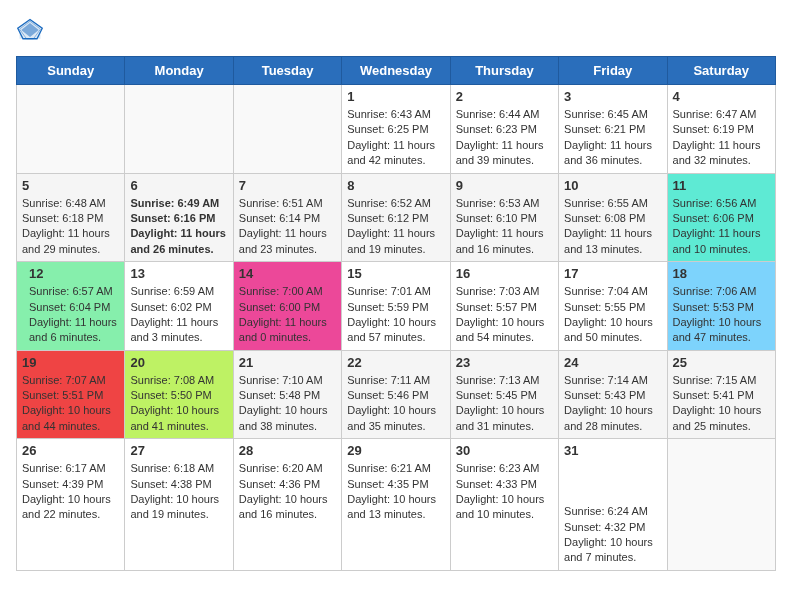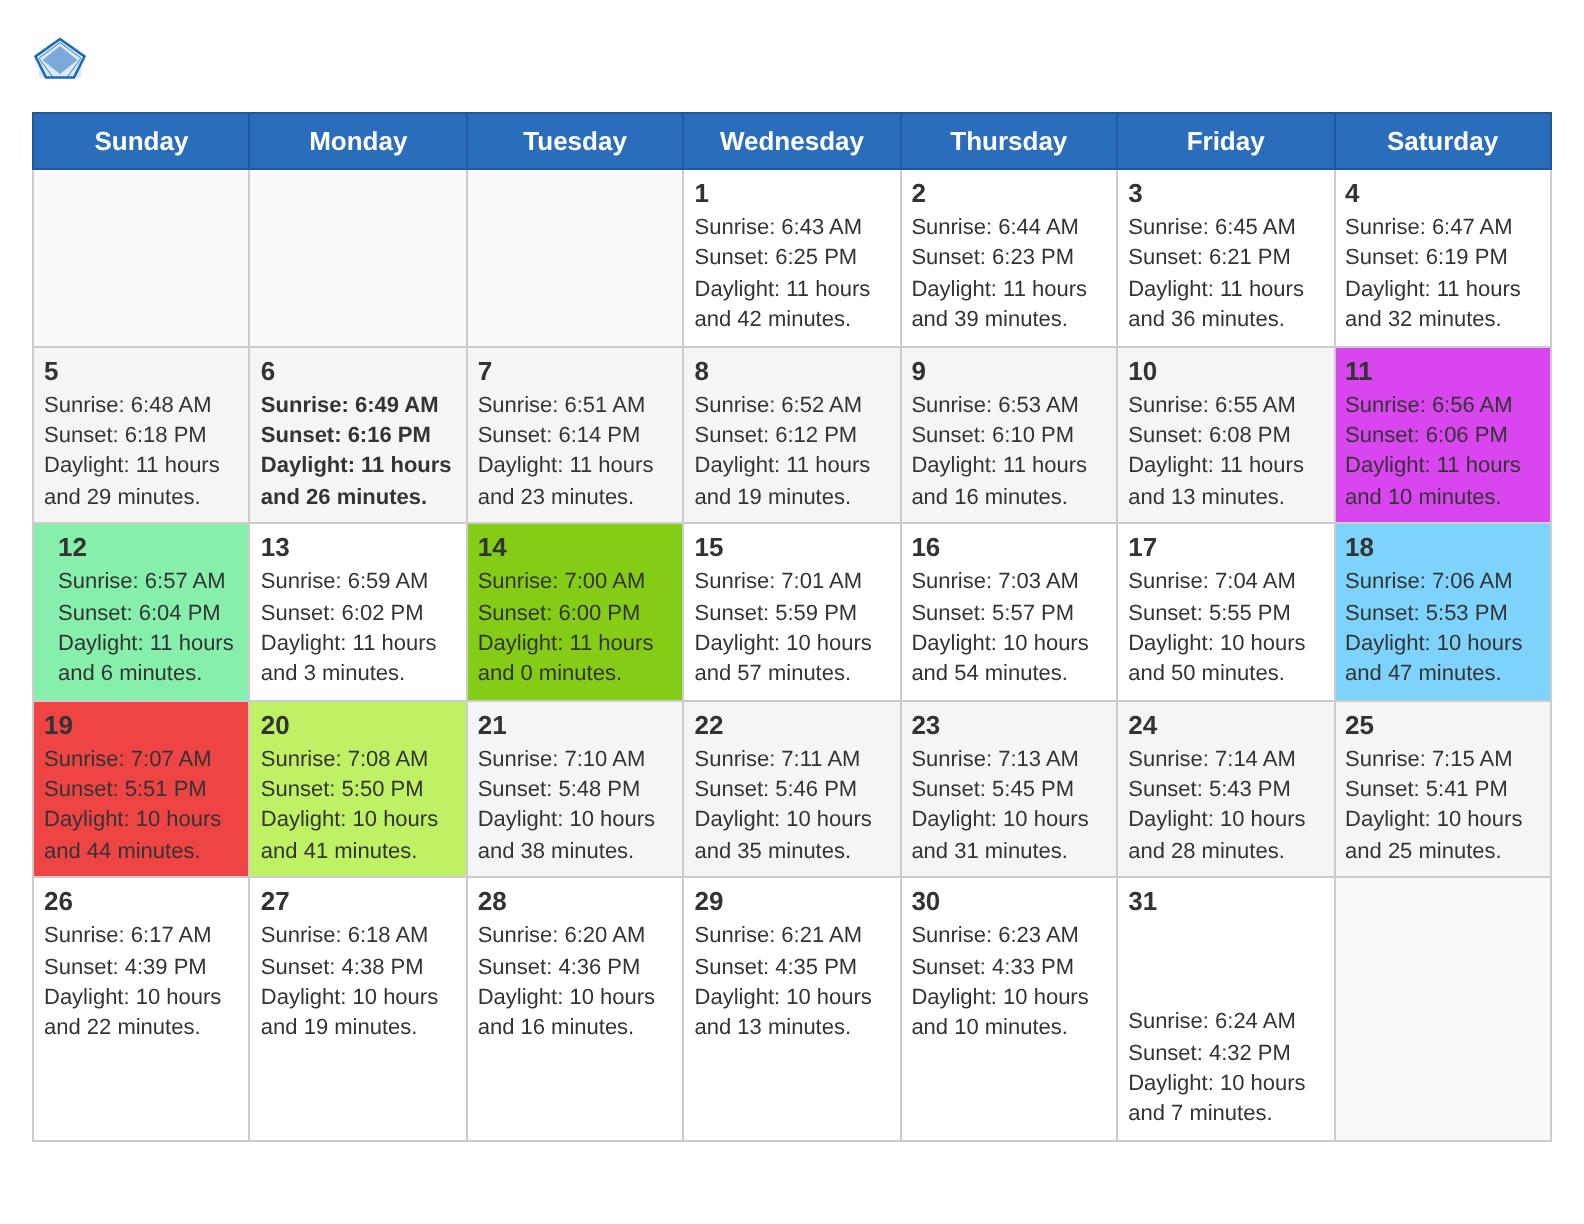--- a/index.html
+++ b/index.html
@@ -184,41 +184,41 @@
           <div class="day-info" style="white-space: pre-line;">Sunrise: 6:53 AM
 Sunset: 6:10 PM
 Daylight: 11 hours and 16 minutes.</div>
         </td>
         <td style="background-color: rgb(245, 245, 245);">
           <span class="day-number">10</span>
           <div class="day-info" style="white-space: pre-line;">Sunrise: 6:55 AM
 Sunset: 6:08 PM
 Daylight: 11 hours and 13 minutes.</div>
         </td>
-        <td style="background-color: #d946ef;">
+        <td style="background-color: #5eead4;">
           <span class="day-number">11</span>
           <div class="day-info" style="white-space: pre-line;">Sunrise: 6:56 AM
 Sunset: 6:06 PM
 Daylight: 11 hours and 10 minutes.</div>
         </td>
       </tr>
       <tr>
         <td style="background-color: #86efac; padding-left: 12px;">
           <span class="day-number">12</span>
           <div class="day-info" style="white-space: pre-line;">Sunrise: 6:57 AM
 Sunset: 6:04 PM
 Daylight: 11 hours and 6 minutes.</div>
         </td>
         <td style="background-color: rgb(255, 255, 255);">
           <span class="day-number">13</span>
           <div class="day-info" style="white-space: pre-line;">Sunrise: 6:59 AM
 Sunset: 6:02 PM
 Daylight: 11 hours and 3 minutes.</div>
         </td>
-        <td style="background-color: #84cc16;">
+        <td style="background-color: #ec4899;">
           <span class="day-number">14</span>
           <div class="day-info" style="white-space: pre-line;">Sunrise: 7:00 AM
 Sunset: 6:00 PM
 Daylight: 11 hours and 0 minutes.</div>
         </td>
         <td style="background-color: rgb(255, 255, 255);">
           <span class="day-number">15</span>
           <div class="day-info" style="white-space: pre-line;">Sunrise: 7:01 AM
 Sunset: 5:59 PM
 Daylight: 10 hours and 57 minutes.</div>

